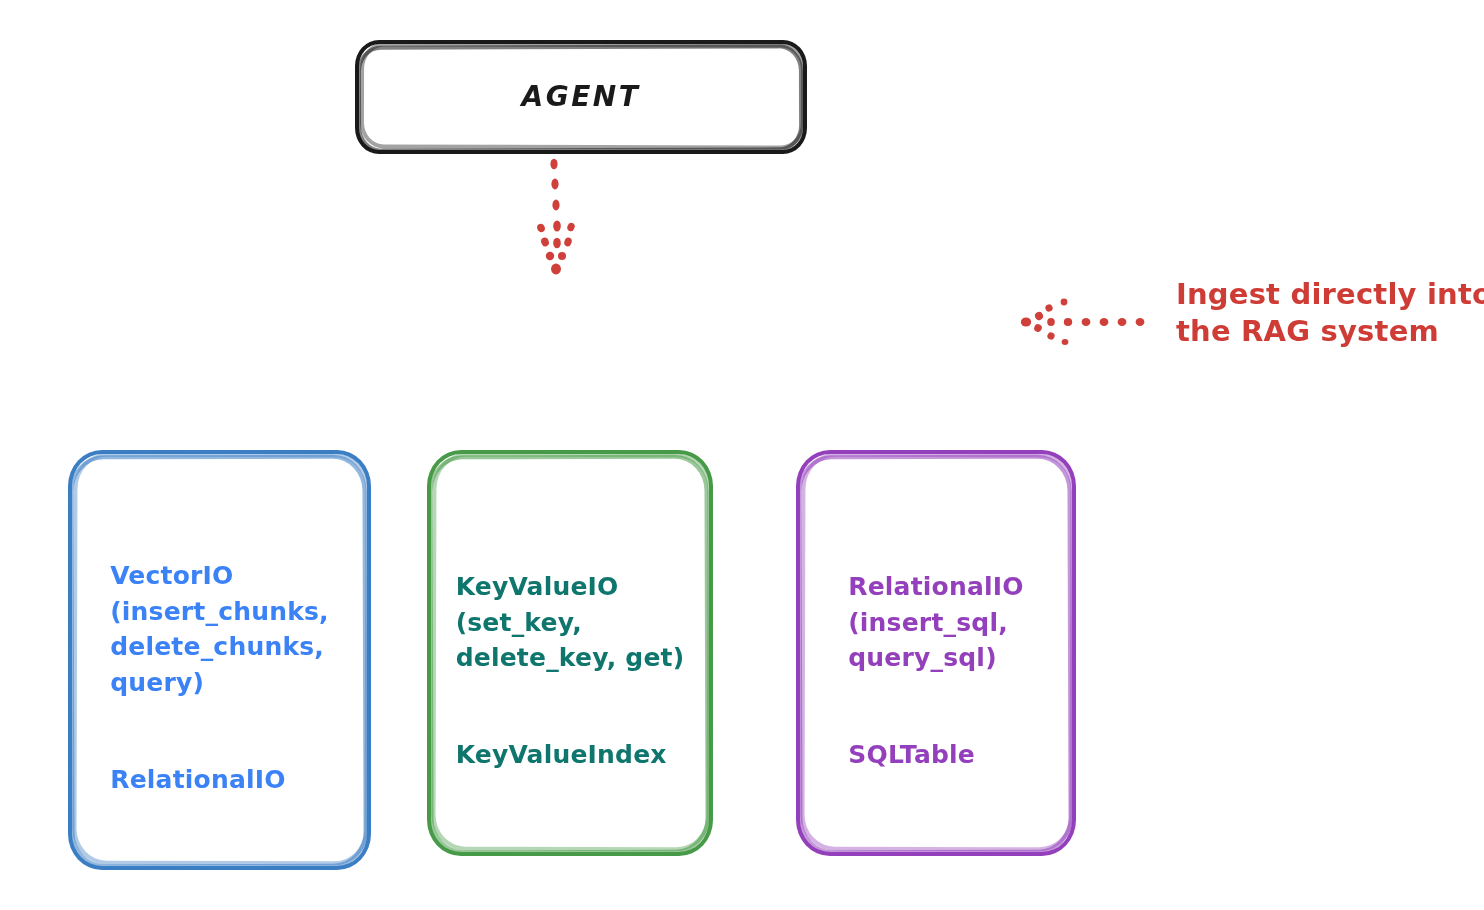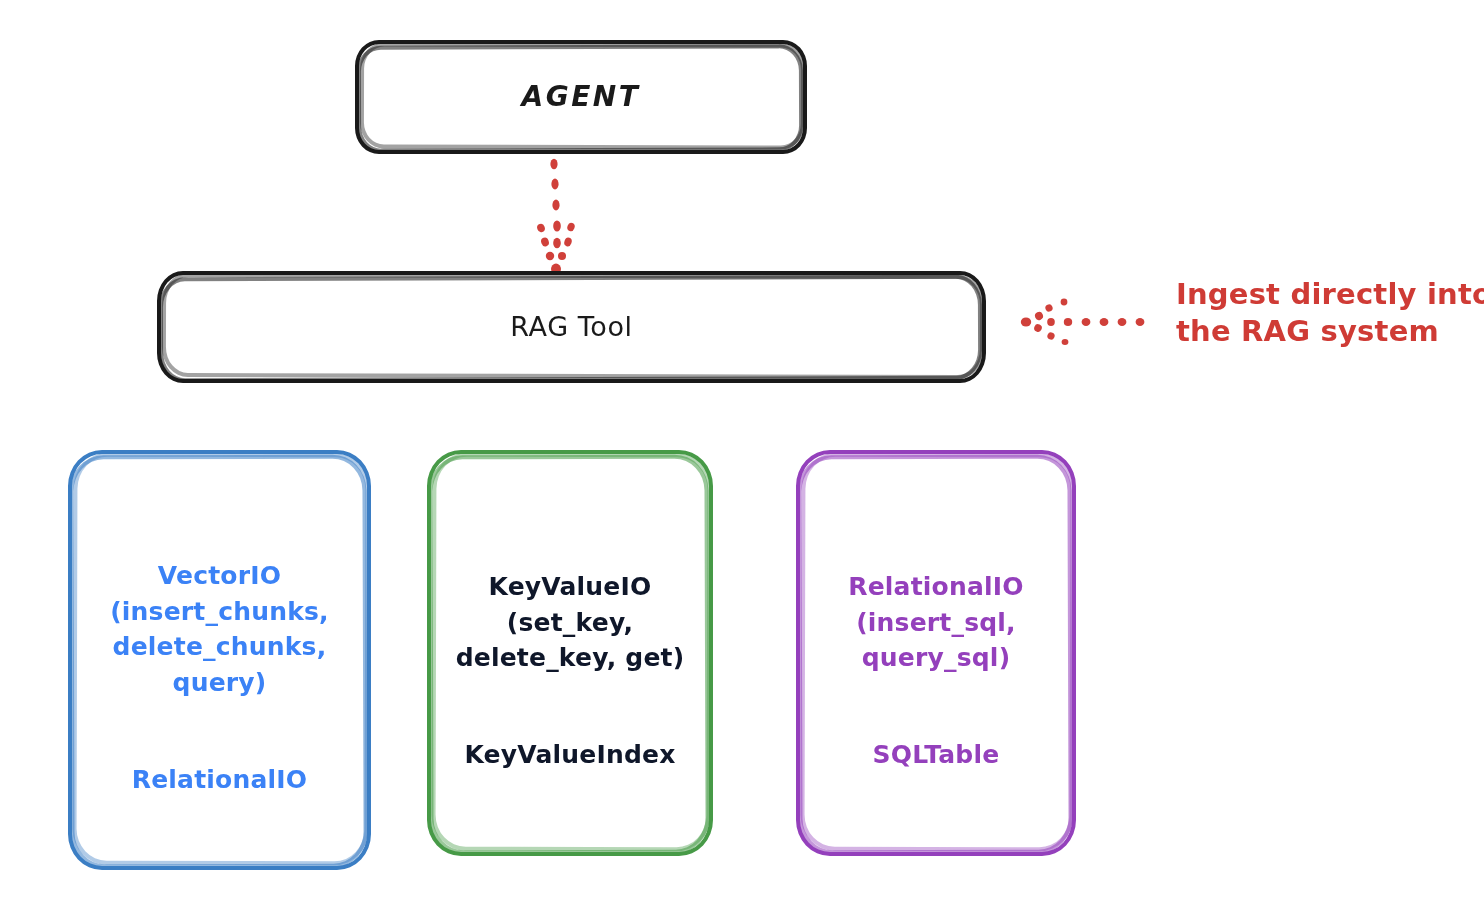--- a/index.html
+++ b/index.html
@@ -16,21 +16,20 @@
     font-family: "DejaVu Sans", sans-serif;
   }
 
   
   .node {
     position: absolute;
     box-sizing: border-box;
     display: flex;
     align-items: center;
     justify-content: center;
-    text-align: center;
     background: #ffffff;
   }
   .node .label {
     white-space: pre-line;
     line-height: 1.34;
     letter-spacing: 0.3px;
   }
 
   
   .sketch {
@@ -105,21 +104,21 @@
   #vectorio-node {
     left: 68px; top: 450px; width: 303px; height: 420px;
     border-color: #3b7ec4;
   }
   #vectorio-node .label { color: #3b82f6; }
 
   #keyvalueio-node {
     left: 427px; top: 450px; width: 286px; height: 406px;
     border-color: #479a47;
   }
-  #keyvalueio-node .label { color: #0f172a; }
+  #keyvalueio-node .label { color: #0f766e; }
 
   #relationalio-node {
     left: 784px; top: 450px; width: 280px; height: 406px;
     border-color: #9440bc;
     margin-left: 12px;
   }
   #relationalio-node .label { color: #9440bc; }
 
   .leaf .label .spacer { display: block; height: 26px; }
 
@@ -163,23 +162,20 @@
       <ellipse cx="66" cy="69" rx="3.6" ry="4.2" transform="rotate(20 66 69)"></ellipse>
       <ellipse cx="40" cy="84" rx="3.8" ry="4.4" transform="rotate(-20 40 84)"></ellipse>
       <ellipse cx="63" cy="84" rx="3.6" ry="4.4" transform="rotate(20 63 84)"></ellipse>
       <ellipse cx="52" cy="85" rx="3.8" ry="5.2"></ellipse>
       <ellipse cx="45" cy="98" rx="4.2" ry="4.2"></ellipse>
       <ellipse cx="57" cy="98" rx="4.0" ry="4.0"></ellipse>
       <ellipse cx="51" cy="111" rx="5.0" ry="5.4"></ellipse>
     </g>
   </svg>
 
-  <div class="node sketch" id="ragtool-node">
-    <span class="label">RAG Tool</span>
-  </div>
 
   <svg class="arrow" id="ingest-arrow" viewBox="0 0 140 52">
     <g fill="#d0403a">
       <ellipse cx="8" cy="26" rx="5.2" ry="4.6"></ellipse>
       <ellipse cx="21" cy="20" rx="4.0" ry="4.0" transform="rotate(-25 21 20)"></ellipse>
       <ellipse cx="20" cy="32" rx="3.8" ry="3.8" transform="rotate(25 20 32)"></ellipse>
       <ellipse cx="31" cy="12" rx="3.6" ry="3.6" transform="rotate(-25 31 12)"></ellipse>
       <ellipse cx="33" cy="40" rx="3.6" ry="3.6" transform="rotate(25 33 40)"></ellipse>
       <ellipse cx="33" cy="26" rx="3.8" ry="4.0"></ellipse>
       <ellipse cx="46" cy="6" rx="3.4" ry="3.4"></ellipse>

